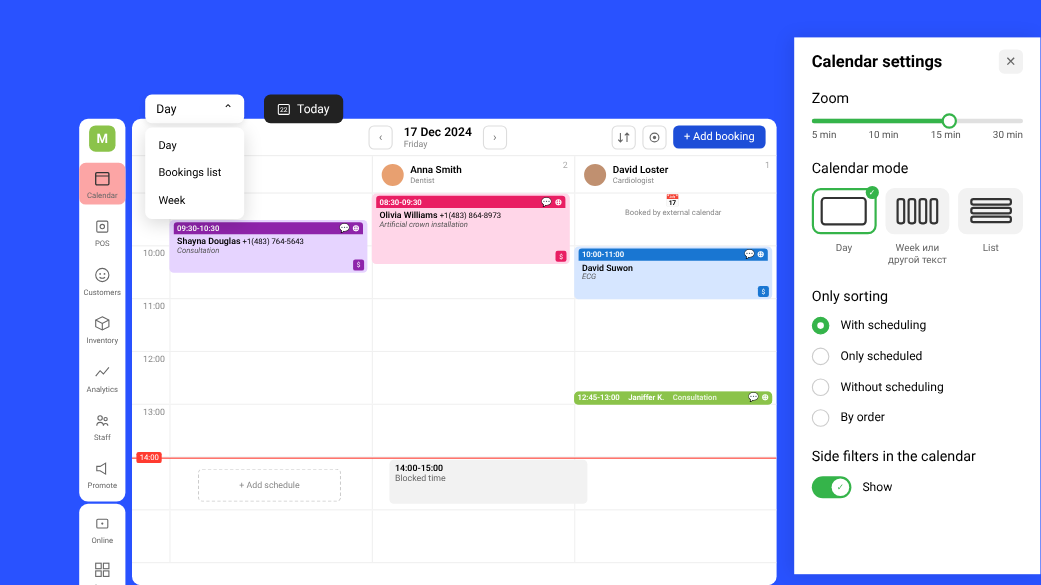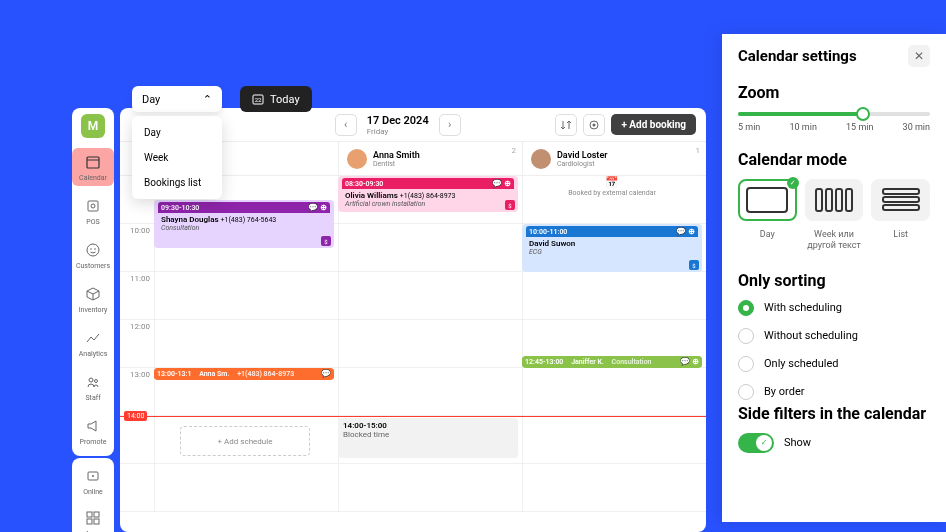--- a/index.html
+++ b/index.html
@@ -14,21 +14,21 @@
 .sidebar-bottom{position:absolute;left:72px;top:458px;width:42px;background:#fff;border-radius:8px;padding:4px 0;display:flex;flex-direction:column;align-items:center;gap:4px}
 .main{position:absolute;left:120px;top:108px;width:586px;height:424px;background:#fff;border-radius:8px;overflow:hidden}
 .topbar{height:34px;display:flex;align-items:center;padding:0 10px;gap:8px;border-bottom:1px solid #eee}
 .date-nav{display:flex;align-items:center;gap:10px;margin-left:auto;margin-right:auto}
 .nav-btn{width:22px;height:22px;border:1px solid #ddd;border-radius:5px;background:#fff;display:flex;align-items:center;justify-content:center;font-size:11px;color:#777;cursor:pointer}
 .date-center{text-align:left}
 .date-main{font-size:11px;font-weight:600}
 .date-sub{font-size:8px;color:#888}
 .right-controls{display:flex;align-items:center;gap:6px}
 .tool-btn{width:22px;height:22px;border:1px solid #ddd;border-radius:5px;background:#fff;display:flex;align-items:center;justify-content:center;font-size:10px;color:#666}
-.add-booking{background:#404040;color:#fff;border:none;border-radius:5px;padding:5px 10px;font-size:10px;font-weight:700;cursor:pointer}
+.add-booking{background:#1d4ed8;color:#fff;border:none;border-radius:5px;padding:5px 10px;font-size:10px;font-weight:400;cursor:pointer}
 .columns-header{height:34px;display:flex;border-bottom:1px solid #eee}
 .time-col{width:34px;flex-shrink:0}
 .staff-col{flex:1;display:flex;align-items:center;padding:0 8px;gap:6px;border-left:1px solid #eee;position:relative}
 .staff-avatar{width:20px;height:20px;border-radius:50%;background:#ddd}
 .staff-name{font-size:9px;font-weight:600}
 .staff-role{font-size:7px;color:#888}
 .staff-num{position:absolute;top:4px;right:6px;font-size:8px;color:#aaa}
 .grid{position:relative;height:356px}
 .hour-row{height:48px;border-bottom:1px solid #f0f0f0;display:flex}
 .hour-lbl{width:34px;font-size:8px;color:#888;text-align:right;padding:2px 4px 0 0}
@@ -47,33 +47,33 @@
 .add-sched{position:absolute;border:1px dashed #ccc;border-radius:4px;font-size:8px;color:#888;display:flex;align-items:center;justify-content:center;gap:3px}
 .blocked{position:absolute;background:#f2f2f2;border-radius:4px;font-size:8px;padding:3px 5px}
 .dropdown-btn{position:absolute;left:132px;top:86px;width:90px;height:26px;background:#fff;border-radius:6px;display:flex;align-items:center;padding:0 10px;font-size:11px;justify-content:space-between;cursor:pointer;box-shadow:0 2px 6px rgba(0,0,0,.1)}
 .dropdown-menu{position:absolute;left:132px;top:116px;width:90px;background:#fff;border-radius:6px;box-shadow:0 4px 16px rgba(0,0,0,.15);padding:4px 0}
 .dropdown-menu div{padding:7px 12px;font-size:10px;cursor:pointer}
 .today-btn{position:absolute;left:240px;top:86px;height:26px;background:#222;color:#fff;border-radius:6px;display:flex;align-items:center;padding:0 12px;font-size:11px;gap:6px;cursor:pointer}
 .settings{position:absolute;right:0;top:34px;width:224px;height:488px;background:#fff;box-shadow:-4px 0 16px rgba(0,0,0,.1);padding:11px 16px;overflow:hidden}
 .settings-head{display:flex;align-items:center;justify-content:space-between;margin-bottom:16px}
 .settings-title{font-size:15px;font-weight:700}
 .close-x{width:22px;height:22px;background:#f2f2f2;border-radius:5px;display:flex;align-items:center;justify-content:center;font-size:12px;color:#666;cursor:pointer}
-.section-lbl{font-size:16px;font-weight:700;margin-bottom:10px}
+.section-lbl{font-size:13px;font-weight:400;margin-bottom:10px}
 .slider-track{position:relative;height:4px;background:#e0e0e0;border-radius:2px;margin-bottom:6px}
 .slider-fill{position:absolute;height:4px;background:#35b44a;border-radius:2px}
 .slider-thumb{position:absolute;width:14px;height:14px;background:#fff;border:2px solid #35b44a;border-radius:50%;top:-5px;transform:translateX(-50%)}
 .slider-ticks{display:flex;justify-content:space-between;font-size:9px;color:#555;margin-bottom:18px}
 .mode-row{display:flex;gap:8px;margin-bottom:8px}
 .mode-card{width:60px;height:42px;border-radius:8px;display:flex;align-items:center;justify-content:center;position:relative}
 .mode-card.sel{border:2px solid #35b44a}
 .mode-card.unsel{background:#f2f2f2}
 .mode-check{position:absolute;top:-4px;right:-4px;width:12px;height:12px;background:#35b44a;border-radius:50%;color:#fff;font-size:7px;display:flex;align-items:center;justify-content:center}
 .mode-labels{display:flex;gap:8px;margin-bottom:20px}
 .mode-labels div{width:60px;text-align:center;font-size:9px;color:#666;line-height:1.2}
-.radio-list{display:flex;flex-direction:column;gap:12px;margin-bottom:4px}
+.radio-list{display:flex;flex-direction:column;gap:12px;margin-bottom:20px}
 .radio-item{display:flex;align-items:center;gap:10px;font-size:11px;cursor:pointer}
 .radio{width:16px;height:16px;border-radius:50%;border:1px solid #ccc;display:flex;align-items:center;justify-content:center}
 .radio.on{border-color:#35b44a;background:#35b44a}
 .radio.on::after{content:"";width:6px;height:6px;background:#fff;border-radius:50%}
 .toggle-row{display:flex;align-items:center;gap:10px;margin-bottom:18px}
 .toggle{width:36px;height:20px;background:#35b44a;border-radius:10px;position:relative;cursor:pointer}
 .toggle .knob{position:absolute;width:16px;height:16px;background:#fff;border-radius:50%;top:2px;right:2px;display:flex;align-items:center;justify-content:center;font-size:8px;color:#35b44a}
 svg{display:block}
 </style>
 </head>
@@ -263,21 +263,21 @@
         <div class="hour-cell"></div>
         <div class="hour-cell"></div>
       </div>
     <div class="hour-row">
         <div class="hour-lbl"></div>
         <div class="hour-cell"></div>
         <div class="hour-cell"></div>
         <div class="hour-cell"></div>
       </div>
 
-    <div class="event" style="left:218px;top:0px;width:180px;height:36px;background:#ffd6e8">
+    <div class="event" style="left:218px;top:0px;width:180px;height:64px;background:#ffd6e8">
       <div class="event-head" style="background:#e91e63">
           <span>08:30-09:30</span>
           <span class="icons">💬 ⊕</span>
         </div>
       <div class="event-body"><span class="nm">Olivia Williams</span> <span class="ph">+1(483) 864-8973</span><div class="svc">Artificial crown installation</div></div>
       <div class="badge-corner" style="background:#e91e63">$</div>
     </div>
 
     <div class="ext-cal" style="left:402px;top:0px;width:180px;height:40px">
       <div style="font-size:11px">📅</div>
@@ -299,44 +299,41 @@
           <span class="icons">💬 ⊕</span>
         </div>
       <div class="event-body"><span class="nm">David Suwon</span><div class="svc">ECG</div></div>
       <div class="badge-corner" style="background:#1976d2">$</div>
     </div>
 
     <div class="event" style="left:402px;top:180px;width:180px;height:12px;background:#8bc34a;padding:0">
       <div class="event-head" style="background:#8bc34a;font-size:7px"><span>12:45-13:00</span>&nbsp;<span>Janiffer K.</span>&nbsp;<span style="opacity:.8">Consultation</span><span class="icons">💬 ⊕</span></div>
     </div>
 
-    <div class="event" style="left:34px;top:192px;width:180px;height:12px;background:#ff6d2e;padding:0">
-      <div class="event-head" style="background:#ff6d2e;font-size:7px"><span>13:00-13:1</span>&nbsp;<span>Anna Sm.</span>&nbsp;<span style="opacity:.9">+1(483) 864-8973</span><span class="icons">💬</span></div>
-    </div>
 
     <div class="now-line" style="top:240px"></div>
     <div class="now-tag" style="top:240px">14:00</div>
 
     <div class="add-sched" style="left:60px;top:250px;width:130px;height:30px">+ Add schedule</div>
 
-    <div class="blocked" style="left:218px;top:242px;width:180px;height:40px">
+    <div class="blocked" style="left:234px;top:242px;width:180px;height:40px">
       <div style="font-weight:600;font-size:8px">14:00-15:00</div>
       <div style="font-size:8px;color:#666">Blocked time</div>
     </div>
   </div>
 </div>
 
 <div class="dropdown-btn">
   <span>Day</span>
   <span>⌃</span>
 </div>
 <div class="dropdown-menu">
   <div>Day</div>
+  <div>Bookings list</div>
   <div>Week</div>
-  <div>Bookings list</div>
 </div>
 <div class="today-btn">
   <span>
       <svg width="12" height="12" viewBox="0 0 12 12">
         <rect x="1" y="2" width="10" height="9" rx="1" fill="none" stroke="#fff"></rect>
         <text x="6" y="9" font-size="6" fill="#fff" text-anchor="middle">22</text>
       </svg>
     </span>
   <span>Today</span>
 </div>
@@ -390,25 +387,25 @@
   </div>
 
   <div class="section-lbl">Only sorting</div>
   <div class="radio-list">
     <div class="radio-item">
         <span class="radio on"></span>
         <span>With scheduling</span>
       </div>
     <div class="radio-item">
         <span class="radio"></span>
-        <span>Without scheduling</span>
+        <span>Only scheduled</span>
       </div>
     <div class="radio-item">
         <span class="radio"></span>
-        <span>Only scheduled</span>
+        <span>Without scheduling</span>
       </div>
     <div class="radio-item">
         <span class="radio"></span>
         <span>By order</span>
       </div>
   </div>
 
   <div class="section-lbl">Side filters in the calendar</div>
   <div class="toggle-row">
     <div class="toggle">

